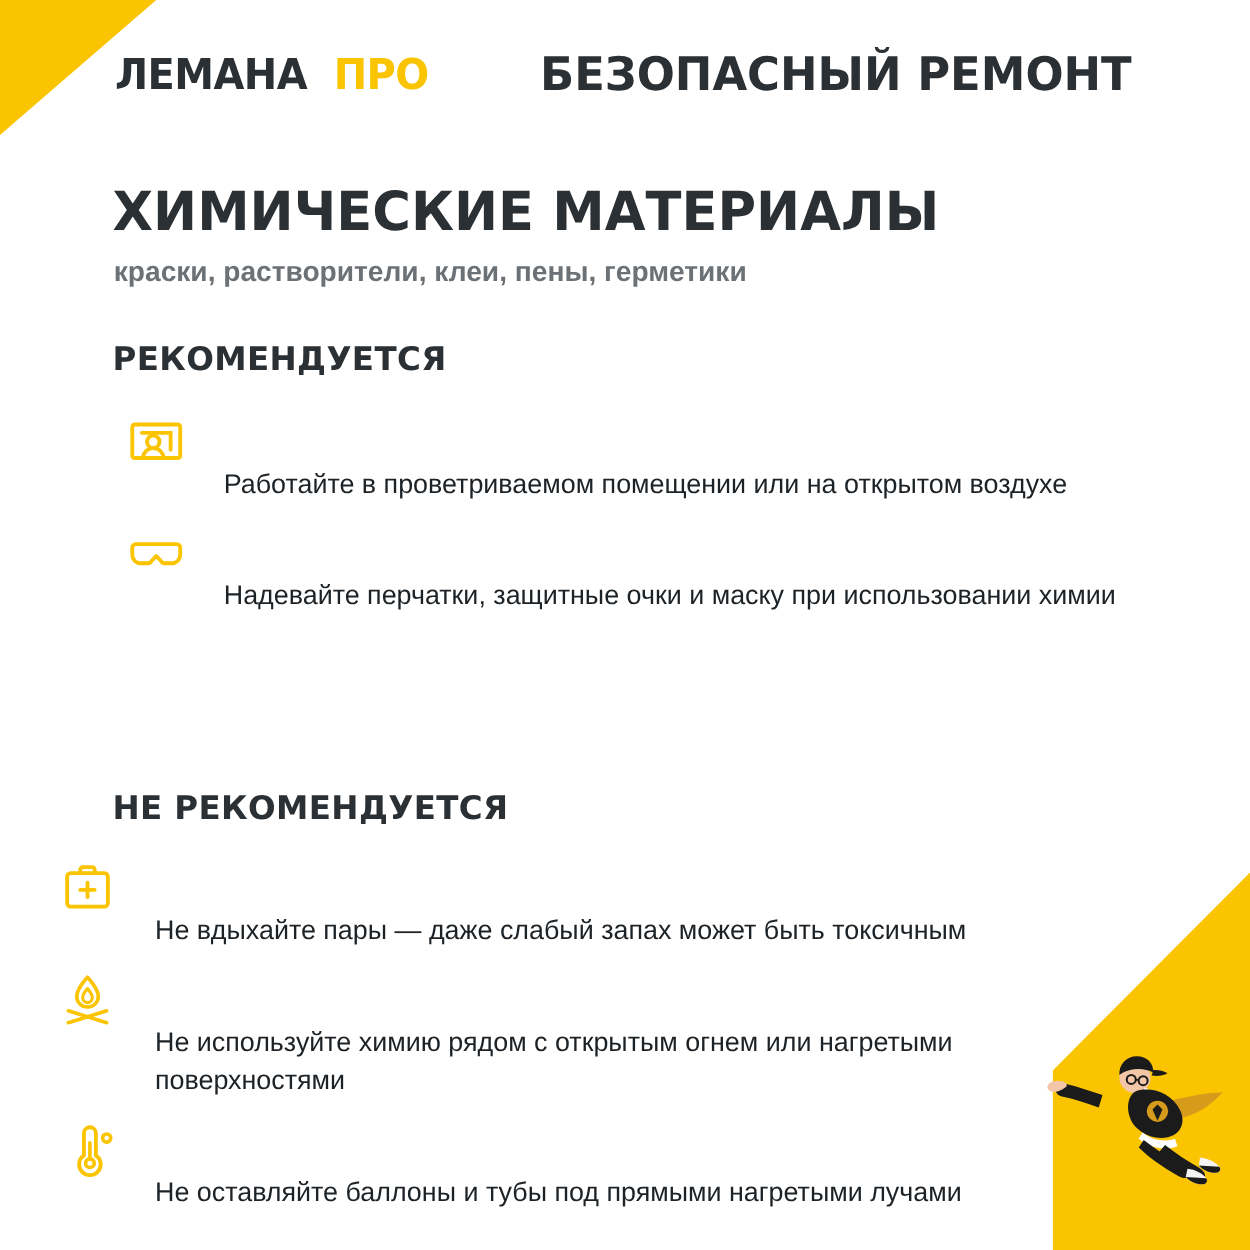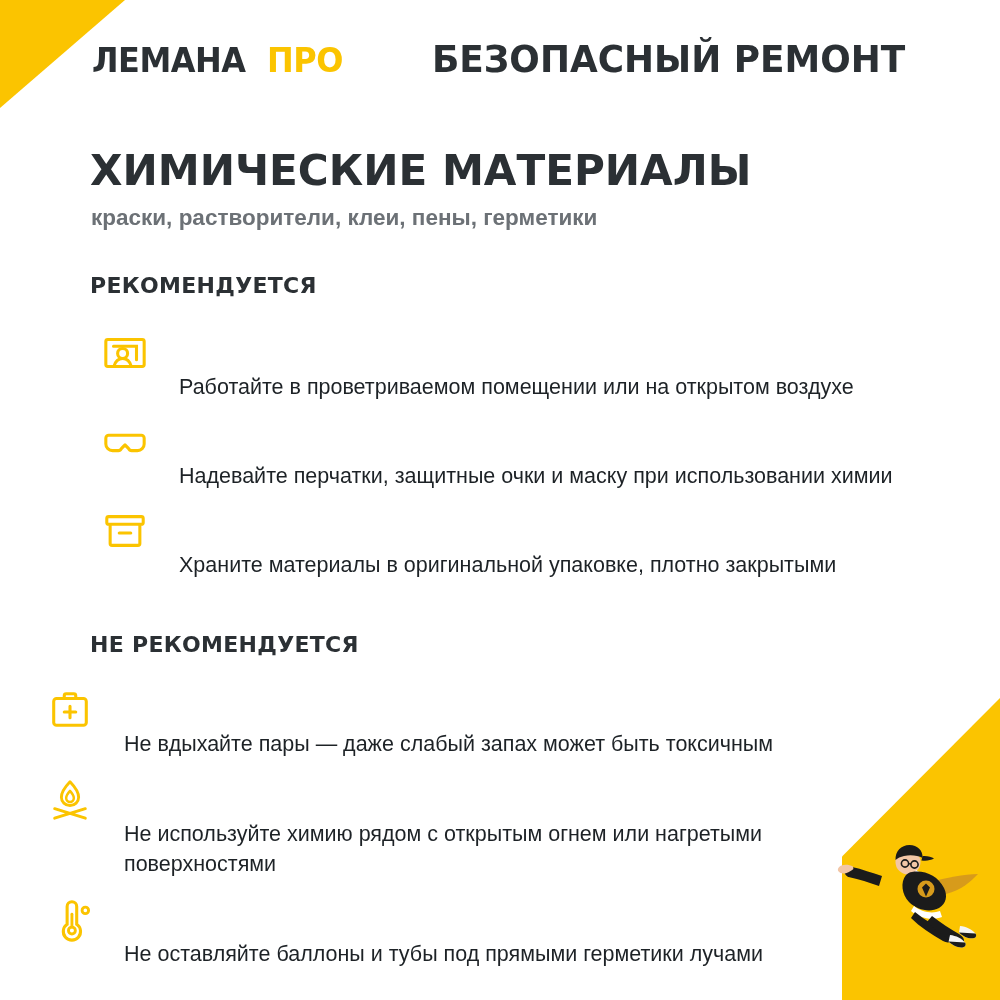--- a/index.html
+++ b/index.html
@@ -123,21 +123,21 @@
     white-space: nowrap;
     z-index: 3;
   }
 
   
   .section-heading {
     position: absolute;
     left: 90px;
     font-family: "DejaVu Sans", sans-serif;
     font-weight: 700;
-    font-size: 22px;
+    font-size: 26px;
     letter-spacing: 0.3px;
     color: #2b3034;
     white-space: nowrap;
     z-index: 3;
     text-align: center;
   }
   #heading-recommended { top: 273px; }
   #heading-not-recommended { top: 632px; }
 
   
@@ -232,30 +232,20 @@
 
     <div class="item">
       <div class="item-icon">
         <svg width="46" height="46" viewBox="0 0 48 48" fill="none" xmlns="http://www.w3.org/2000/svg">
           <path d="M7 17 h34 a3 3 0 0 1 3 3 v6 a7 7 0 0 1 -7 7 h-6 a3.5 3.5 0 0 1 -3.2 -2.1 L24 27 l-3.8 3.9 a3.5 3.5 0 0 1 -3.2 2.1 h-6 a7 7 0 0 1 -7 -7 v-6 a3 3 0 0 1 3 -3 z" stroke="#fbc400" stroke-width="3.2" fill="none" stroke-linejoin="round"></path>
         </svg>
       </div>
       <div class="item-text">Надевайте перчатки, защитные очки и маску при использовании химии</div>
     </div>
 
-    <div class="item">
-      <div class="item-icon">
-        <svg width="46" height="46" viewBox="0 0 48 48" fill="none" xmlns="http://www.w3.org/2000/svg">
-          <rect x="5" y="9" width="38" height="8" rx="2" stroke="#fbc400" stroke-width="3.2" fill="none"></rect>
-          <path d="M8.5 17 v20 a2 2 0 0 0 2 2 h27 a2 2 0 0 0 2 -2 v-20" stroke="#fbc400" stroke-width="3.2" fill="none"></path>
-          <path d="M18 26 h12" stroke="#fbc400" stroke-width="3.2" stroke-linecap="round"></path>
-        </svg>
-      </div>
-      <div class="item-text">Храните материалы в оригинальной упаковке, плотно закрытыми</div>
-    </div>
 
 
   </div>
 
   <div class="section-heading" id="heading-not-recommended">НЕ РЕКОМЕНДУЕТСЯ</div>
 
   <div class="items" id="list-not-recommended">
 
     <div class="item">
       <div class="item-icon">
@@ -281,21 +271,21 @@
 
     <div class="item">
       <div class="item-icon">
         <svg width="46" height="46" viewBox="0 0 48 48" fill="none" xmlns="http://www.w3.org/2000/svg">
           <path d="M21 28.5 V10 a5 5 0 0 1 10 0 v18.5 a9 9 0 1 1 -10 0 z" stroke="#fbc400" stroke-width="3.2" fill="none"></path>
           <circle cx="26" cy="35" r="3.6" stroke="#fbc400" stroke-width="3" fill="none"></circle>
           <path d="M26 31.4 V18" stroke="#fbc400" stroke-width="3" stroke-linecap="round"></path>
           <circle cx="40" cy="14" r="3.4" stroke="#fbc400" stroke-width="3" fill="none"></circle>
         </svg>
       </div>
-      <div class="item-text">Не оставляйте баллоны и тубы под прямыми герметики лучами</div>
+      <div class="item-text">Не оставляйте баллоны и тубы под прямыми нагретыми лучами</div>
     </div>
 
   </div>
 
   <div class="mascot">
     <svg width="170" height="150" viewBox="0 0 170 150" xmlns="http://www.w3.org/2000/svg">
 
       <path d="M108 60 C124 56 142 52 156 52 C148 60 140 68 124 72 C118 73 112 70 108 66 Z" fill="#d79b1b"></path>
 
       <path d="M60 54 C50 51 40 47 30 45 C26 44.2 23 46 22.6 49 C22.2 52 24.4 54.6 27.6 55.2 C37 57 47 60.6 57 64 Z" fill="#1b1b1b"></path>

